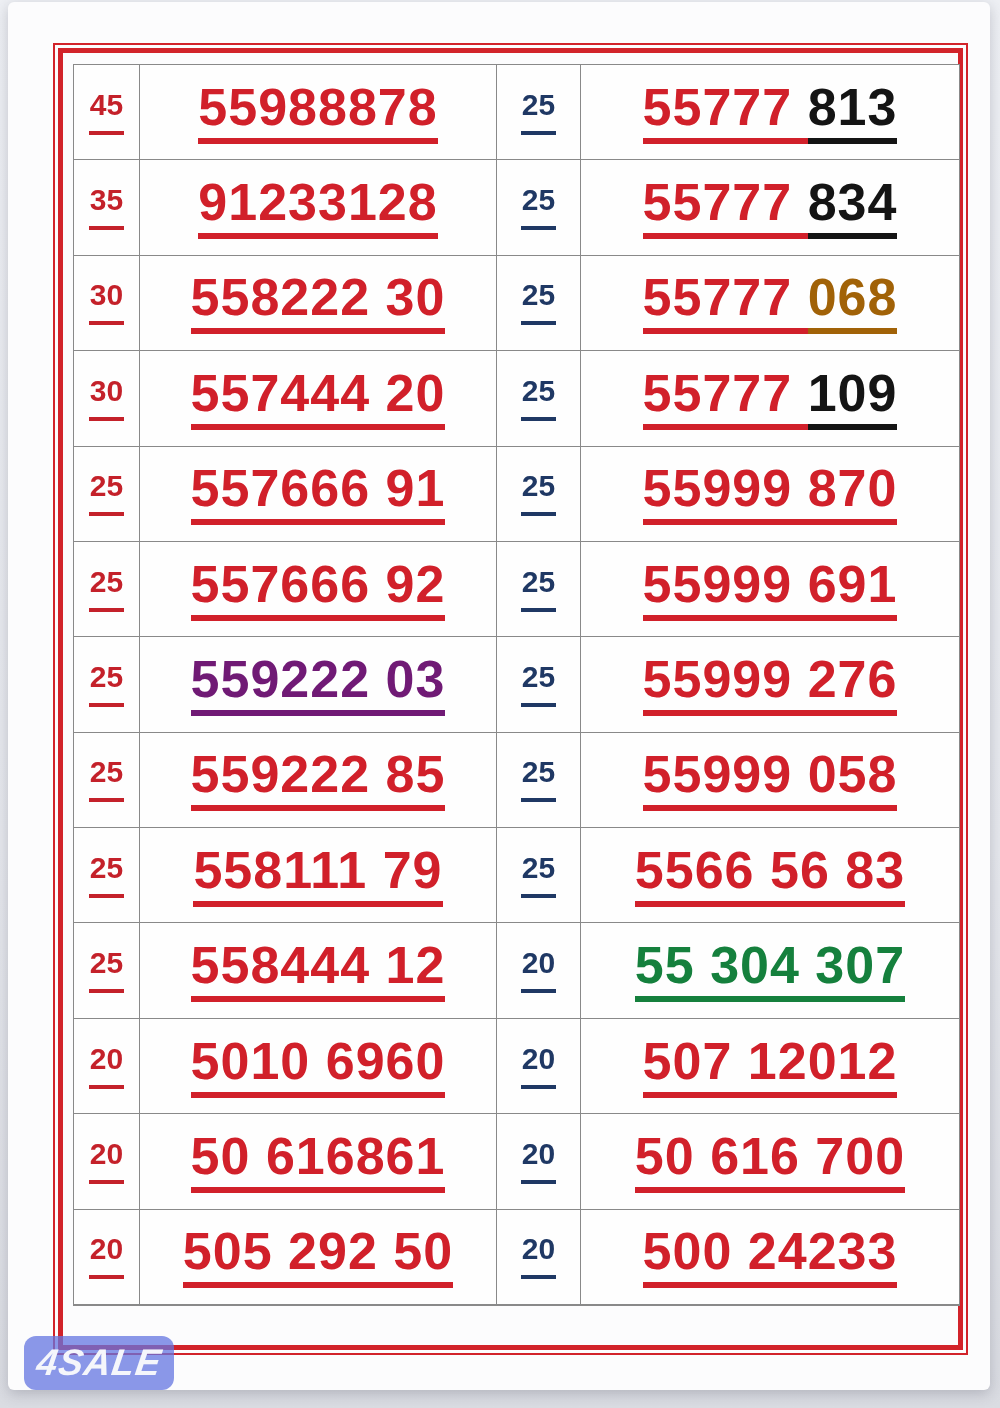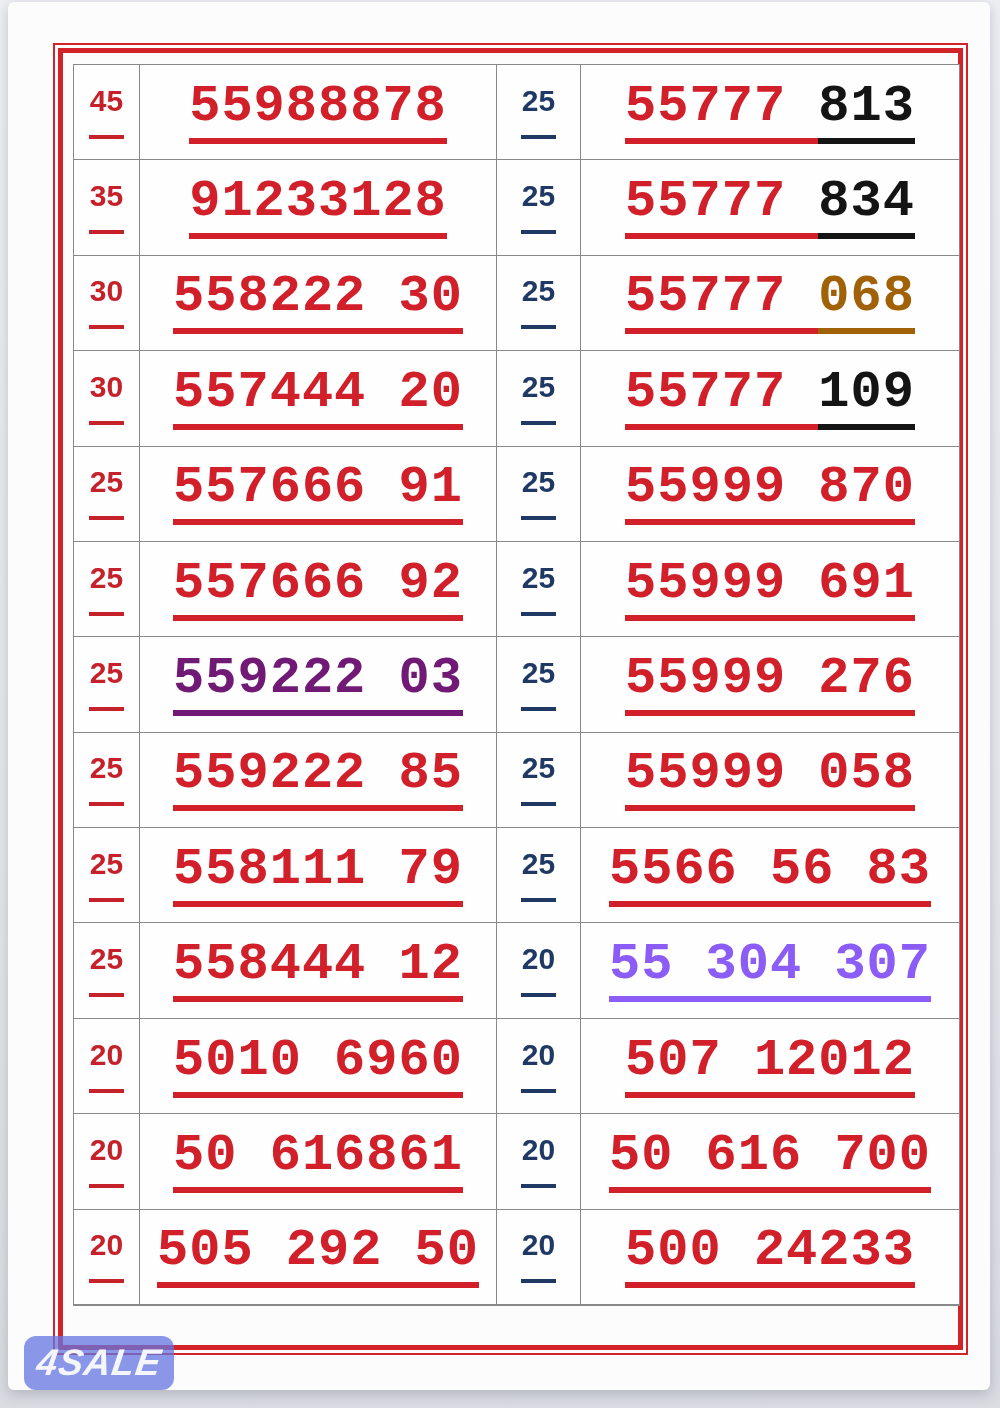--- a/index.html
+++ b/index.html
@@ -33,24 +33,24 @@
     border-right:1px solid #898989;
     border-bottom:1px solid #898989;
     display:flex;align-items:center;justify-content:center;
     overflow:hidden;
   }
   .cell:nth-child(4n){border-right:none;align-items:center;}
   .price{
     font-family:"Liberation Sans",sans-serif;
     font-weight:700;font-size:30px;line-height:1;
     border-bottom:4px solid currentColor;
-    padding:0 1px 19px 1px;
+    padding:0 1px 11px 1px;
   }
   .number{
-    font-family:Liberation Mono, monospace;
+    font-family:Liberation Sans, sans-serif;
     font-weight:700;font-size:52px;line-height:1;
     letter-spacing:1px;white-space:pre;
     display:inline-flex;
   }
   .number .part{
     display:inline-block;white-space:pre;
     border-bottom:6px solid currentColor;
     padding-bottom:5px;
   }
   .watermark{
@@ -187,21 +187,21 @@
       <div class="cell">
         <span class="price" style="color: rgb(196, 33, 42);">25</span>
       </div>
       <div class="cell">
         <span class="number"><span class="part" style="color: rgb(209, 32, 42);">558444 12</span></span>
       </div>
       <div class="cell">
         <span class="price" style="color: rgb(31, 56, 100);">20</span>
       </div>
       <div class="cell">
-        <span class="number"><span class="part" style="color: #8b5cf6;">55 304 307</span></span>
+        <span class="number"><span class="part" style="color: #15803d;">55 304 307</span></span>
       </div>
       <div class="cell">
         <span class="price" style="color: rgb(196, 33, 42);">20</span>
       </div>
       <div class="cell">
         <span class="number"><span class="part" style="color: rgb(209, 32, 42);">5010 6960</span></span>
       </div>
       <div class="cell">
         <span class="price" style="color: rgb(31, 56, 100);">20</span>
       </div>

